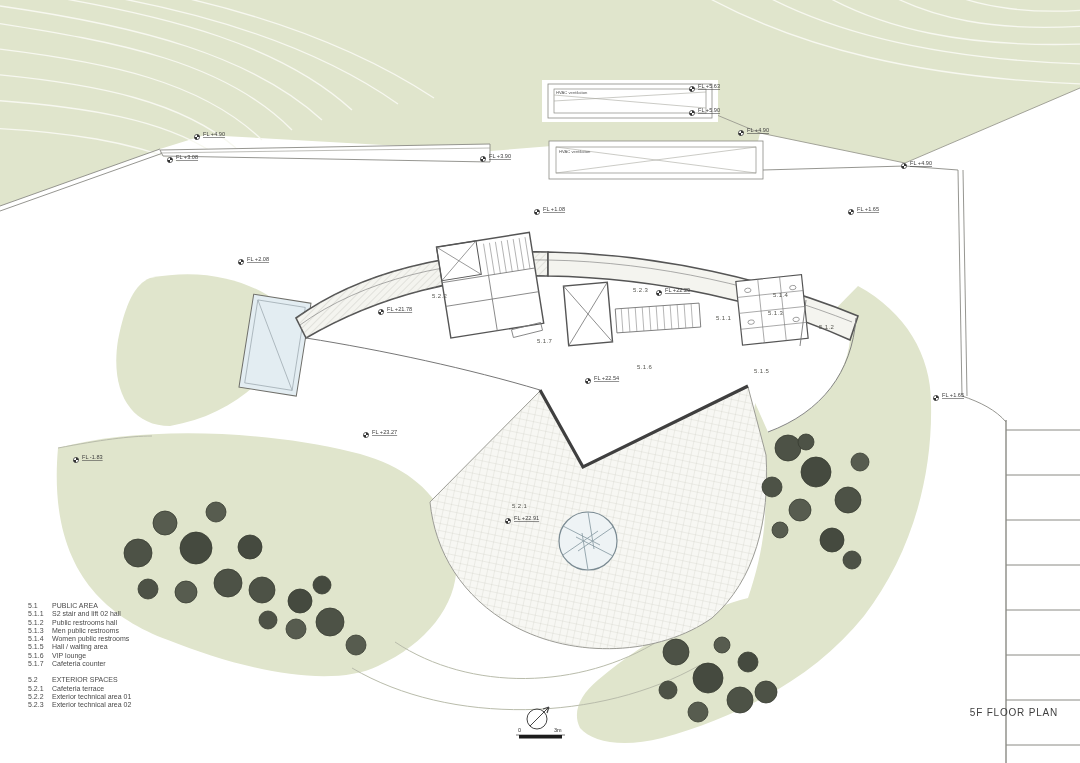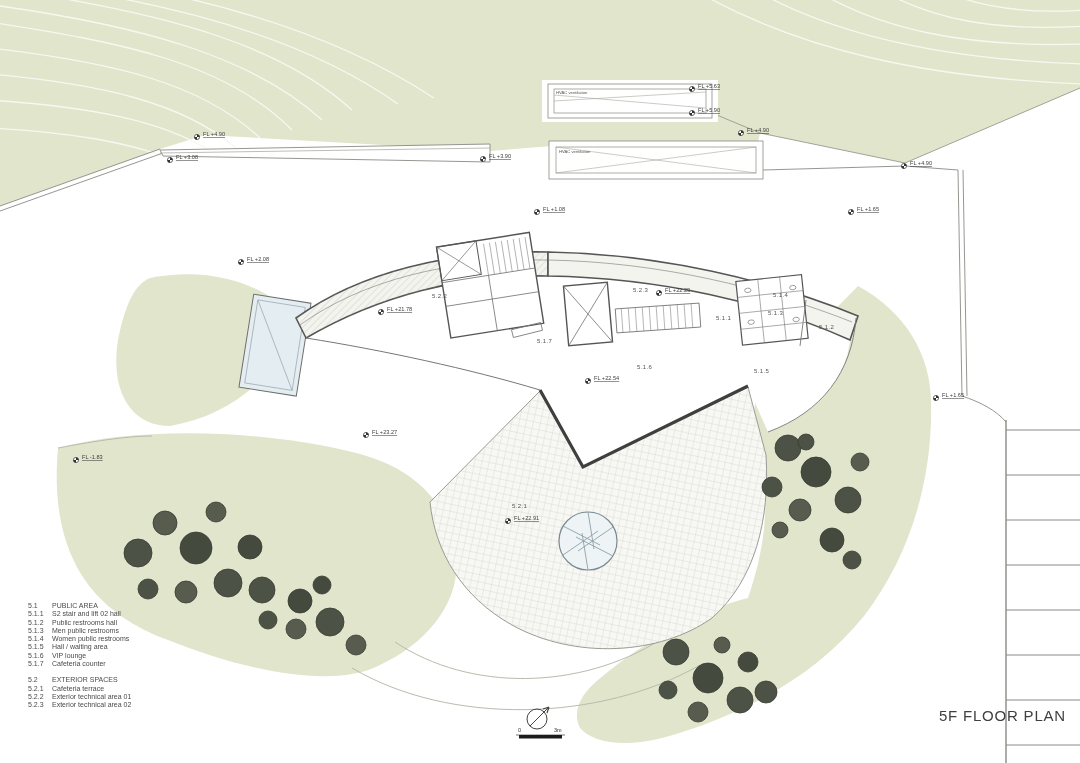--- a/index.html
+++ b/index.html
@@ -3,21 +3,21 @@
 <meta charset="utf-8">
 <style>
   html,body{margin:0;padding:0;background:#ffffff;width:1080px;height:763px;overflow:hidden;
     font-family:"Liberation Sans", sans-serif;}
   .canvas{position:relative;width:1080px;height:763px;background:#ffffff;}
   svg{position:absolute;left:0;top:0;}
   .legend{position:absolute;left:28px;top:602px;font-size:7px;line-height:8.3px;color:#4a4a4a;z-index:5;}
   .lrow{white-space:nowrap;}
   .lcode{display:inline-block;width:24px;}
   .lgap{height:8px;}
-  .title{position:absolute;right:14px;top:707px;font-size:15px;letter-spacing:0.8px;color:#3f3f3f;z-index:5;}
+  .title{position:absolute;right:22px;top:707px;font-size:10px;letter-spacing:0.8px;color:#3f3f3f;z-index:5;}
   text{fill:#3f3f3f;}
   .lvl text{font-size:5.6px;}
   .room{font-size:6px;letter-spacing:0.4px;fill:#55554f;}
   .hvactxt{font-size:4.2px;fill:#555;}
   .scaletxt{font-size:5.5px;fill:#333;}
 </style>
 </head>
 <body>
 
 <div class="canvas">

